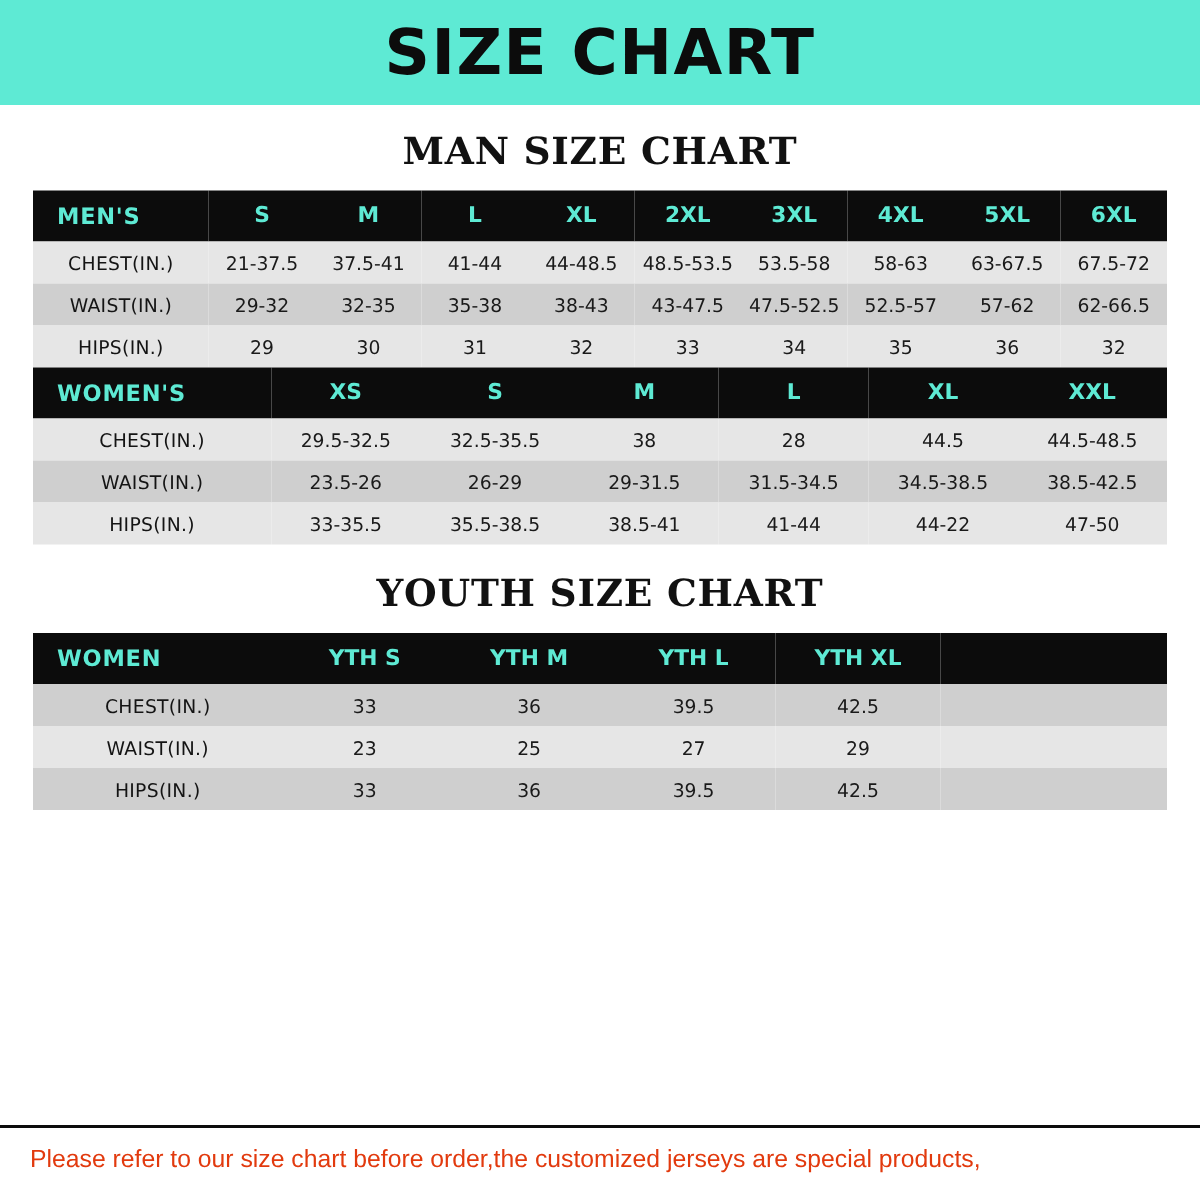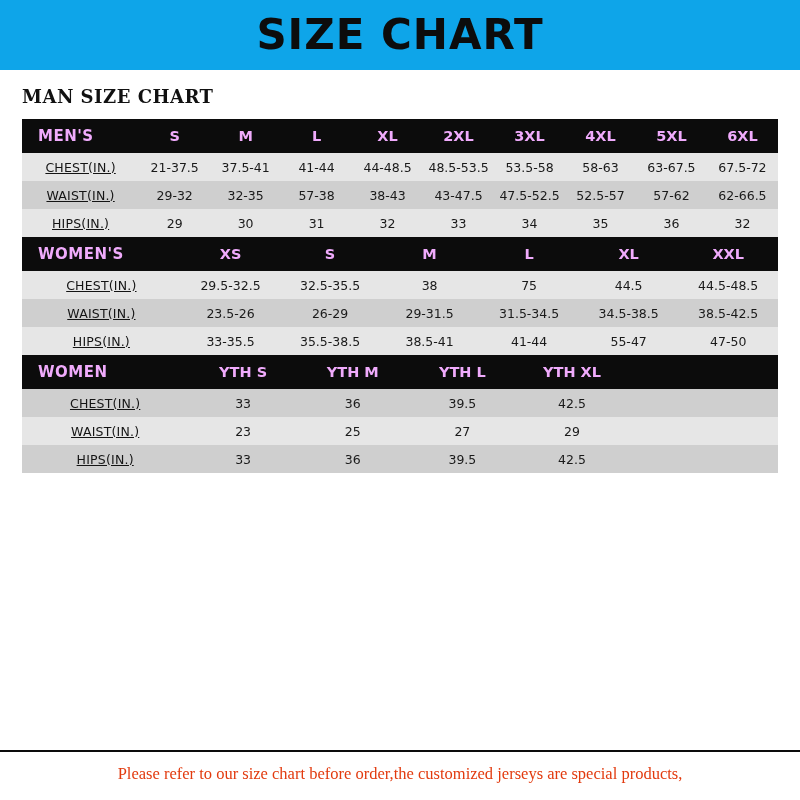--- a/index.html
+++ b/index.html
@@ -14,45 +14,45 @@
   .page {
     position: relative;
     width: 800px;
     height: 800px;
     background: #ffffff;
     display: flex;
     flex-direction: column;
   }
   
   .banner {
-    background: #0ea5e9;
+    background: #5eead4;
     height: 70px;
     display: flex;
     align-items: center;
     justify-content: center;
   }
   .banner-title {
     font-family: "DejaVu Sans", sans-serif;
     font-weight: bold;
     font-size: 42px;
     letter-spacing: 1px;
     color: #0c0c0c;
     line-height: 1;
     text-align: center;
   }
 
   
   .section {
     padding: 0 22px;
   }
   .section-title {
-    text-align: left;
+    text-align: center;
     font-family: "DejaVu Serif", serif;
     font-weight: bold;
-    font-size: 18px;
+    font-size: 25px;
     color: #111;
     letter-spacing: 0.5px;
     margin: 18px 0 12px 0;
   }
   .section-title.first { margin-top: 16px; }
 
   
   table {
     width: 100%;
     border-collapse: collapse;
@@ -62,59 +62,58 @@
   th, td {
     text-align: center;
     font-size: 12.5px;
     color: #1a1a1a;
     font-family: "DejaVu Sans", sans-serif;
     padding: 0;
     white-space: nowrap;
   }
   thead tr { background: #0c0c0c; height: 34px; }
   thead th {
-    color: #f0abfc;
+    color: #5eead4;
     font-weight: bold;
     font-size: 14.5px;
   }
   thead th.rowlabel {
     text-align: left;
     padding-left: 16px;
     letter-spacing: 0.5px;
     font-size: 15px;
   }
   tbody tr.light { background: #e6e6e6; }
   tbody tr.dark  { background: #cfcfcf; }
   tbody td.rowlabel {
     text-align: center;
     font-size: 12.5px;
     letter-spacing: 0.2px;
     color: #141414;
-    text-decoration: underline;
   }
 
   
   table.men col.lbl    { width: 15.5%; }
   table.women col.lbl  { width: 21%; }
   table.youth col.lbl  { width: 22%; }
   table.youth col.pad  { width: 20%; }
 
   
   .footer {
     margin-top: auto;
     border-top: 2px solid #0c0c0c;
     padding: 10px 20px 14px 20px;
   }
   .footer p {
     margin: 0;
     color: #e23a0e;
-    font-family: Liberation Serif, serif;
+    font-family: Liberation Sans, sans-serif;
     font-size: 16.5px;
     line-height: 1.45;
-    text-align: center;
+    text-align: left;
   }
 </style>
 </head>
 <body>
 
 <div class="page">
 
   <div class="banner">
     <div class="banner-title">SIZE CHART</div>
   </div>
@@ -158,21 +157,21 @@
           <td>48.5-53.5</td>
           <td>53.5-58</td>
           <td>58-63</td>
           <td>63-67.5</td>
           <td>67.5-72</td>
         </tr>
         <tr class="dark">
           <td class="rowlabel">WAIST(IN.)</td>
           <td>29-32</td>
           <td>32-35</td>
-          <td>57-38</td>
+          <td>35-38</td>
           <td>38-43</td>
           <td>43-47.5</td>
           <td>47.5-52.5</td>
           <td>52.5-57</td>
           <td>57-62</td>
           <td>62-66.5</td>
         </tr>
         <tr class="light">
           <td class="rowlabel">HIPS(IN.)</td>
           <td>29</td>
@@ -210,47 +209,48 @@
           <th>XL</th>
           <th>XXL</th>
         </tr>
       </thead>
       <tbody>
         <tr class="light">
           <td class="rowlabel">CHEST(IN.)</td>
           <td>29.5-32.5</td>
           <td>32.5-35.5</td>
           <td>38</td>
-          <td>75</td>
+          <td>28</td>
           <td>44.5</td>
           <td>44.5-48.5</td>
         </tr>
         <tr class="dark">
           <td class="rowlabel">WAIST(IN.)</td>
           <td>23.5-26</td>
           <td>26-29</td>
           <td>29-31.5</td>
           <td>31.5-34.5</td>
           <td>34.5-38.5</td>
           <td>38.5-42.5</td>
         </tr>
         <tr class="light">
           <td class="rowlabel">HIPS(IN.)</td>
           <td>33-35.5</td>
           <td>35.5-38.5</td>
           <td>38.5-41</td>
           <td>41-44</td>
-          <td>55-47</td>
+          <td>44-22</td>
           <td>47-50</td>
         </tr>
       </tbody>
     </table>
   </div>
 
   <div class="section">
+    <div class="section-title">YOUTH SIZE CHART</div>
     <table class="youth">
       <colgroup>
         <col class="lbl">
           <col>
           <col>
           <col>
           <col>
           <col class="pad">
       </colgroup>
       <thead>

